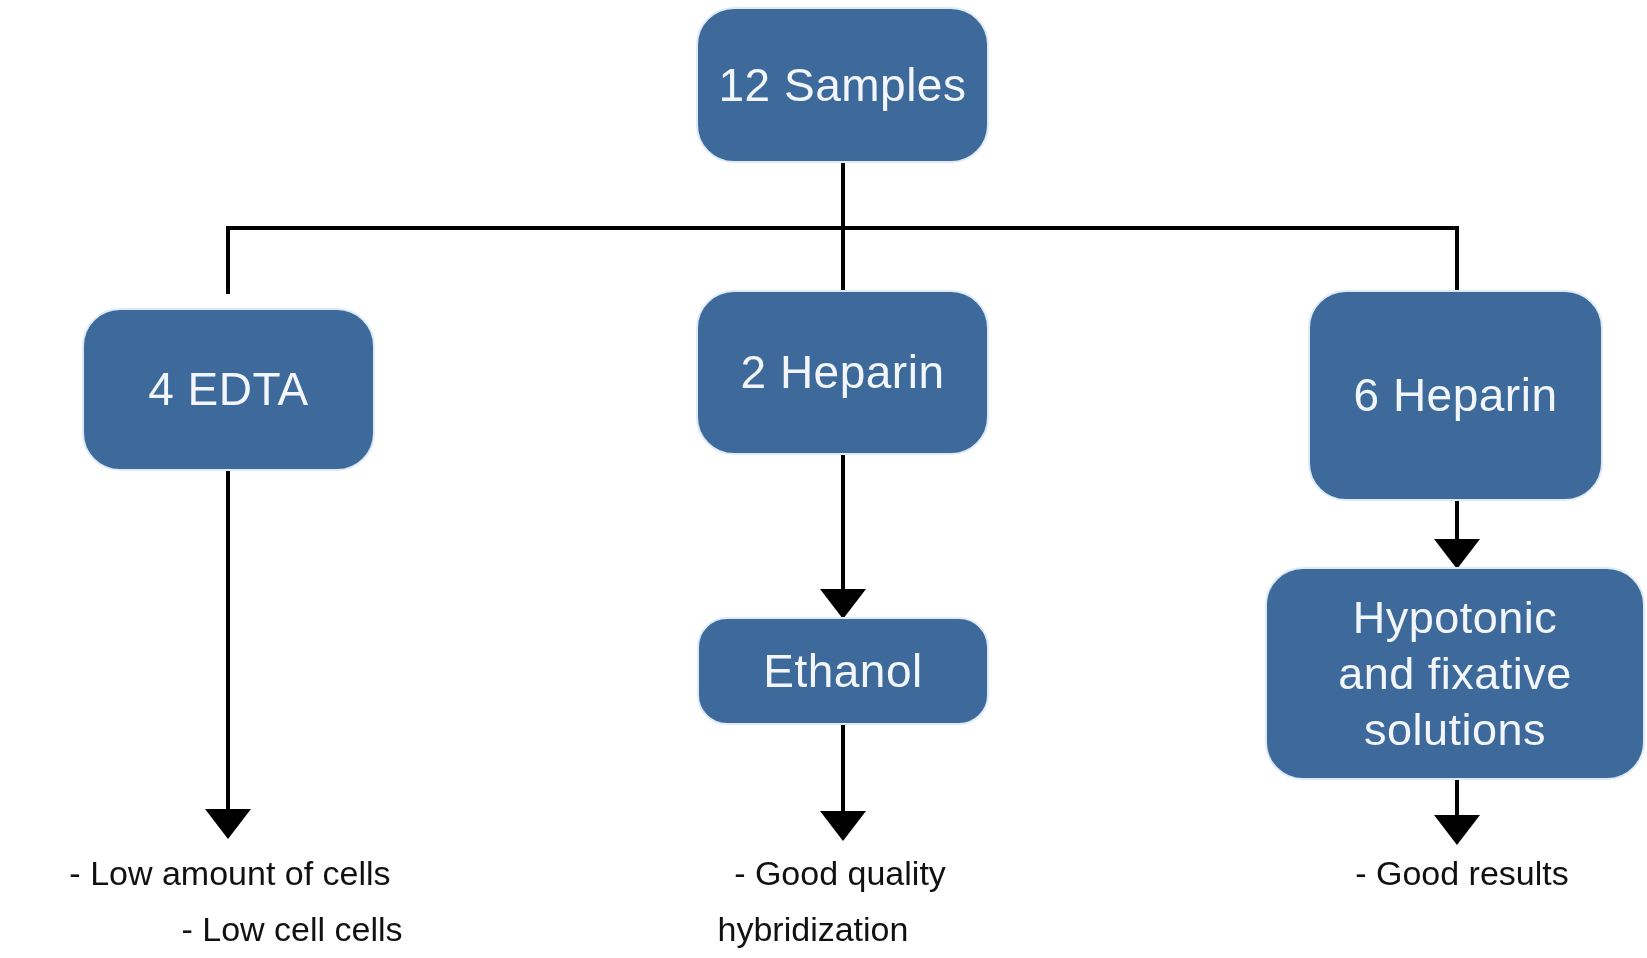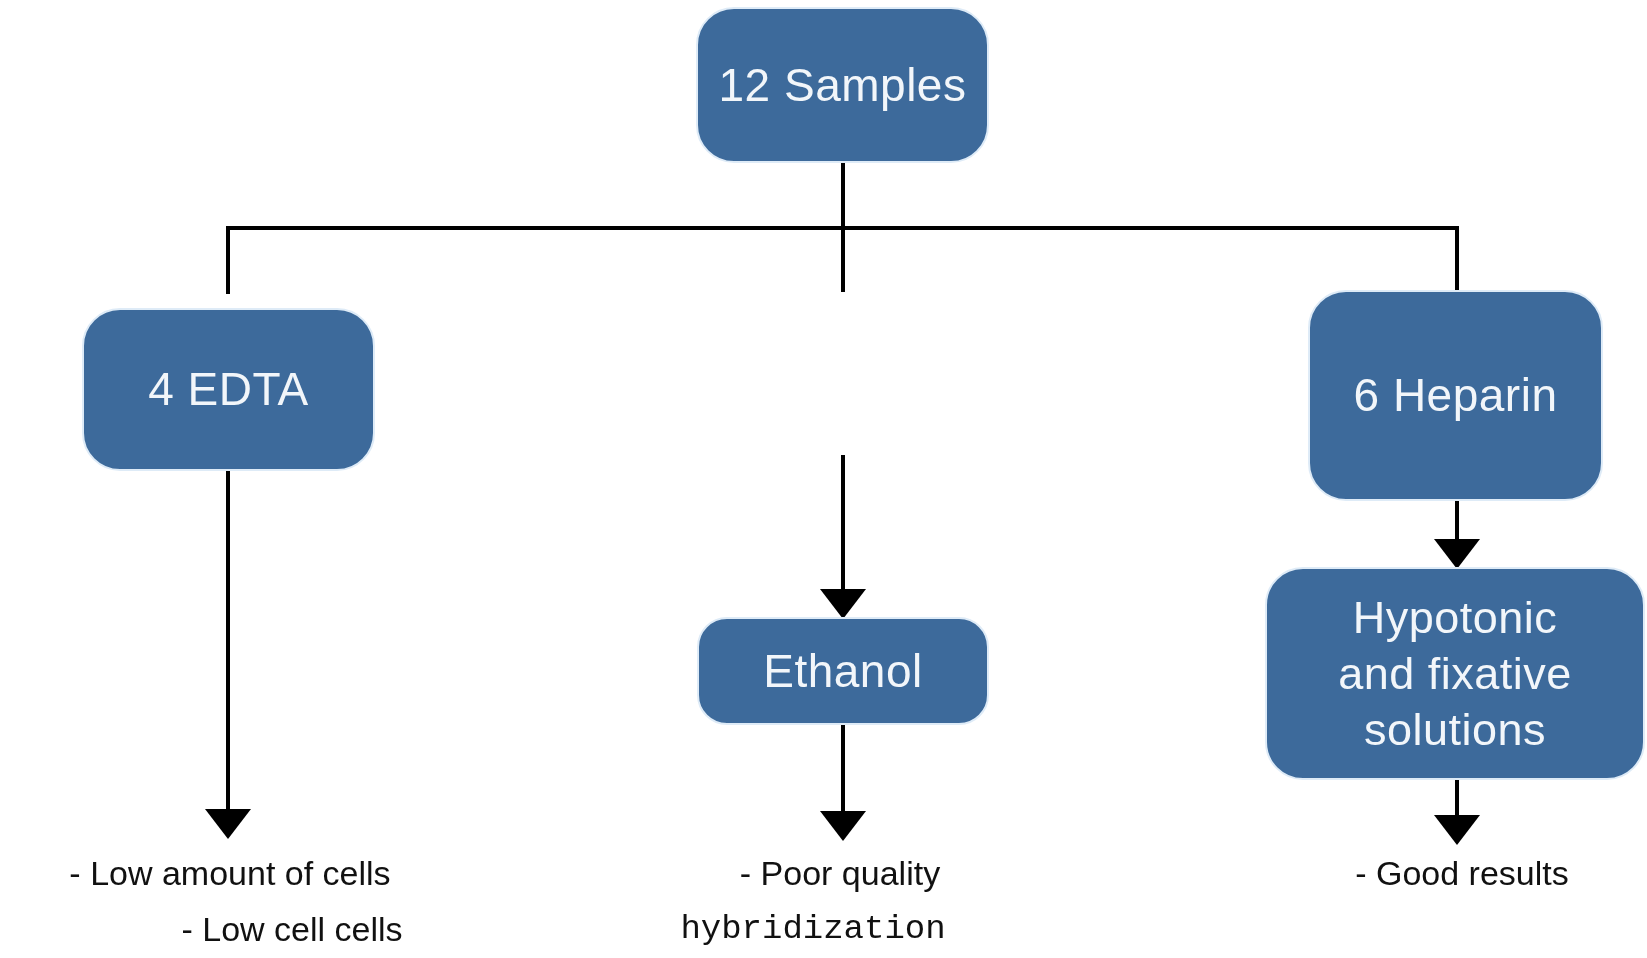--- a/index.html
+++ b/index.html
@@ -54,21 +54,21 @@
     color: var(--outcome-text);
     font-size: 34px;
     line-height: 56px;
     text-align: center;
     white-space: nowrap;
   }
   .outcome-edta    { left: 0px;    top: 845px; width: 460px; }
   .outcome-ethanol { left: 620px;  top: 845px; width: 440px; }
   .outcome-hypo    { left: 1242px; top: 845px; width: 440px; }
   .shift-right { transform: translateX(62px); }
-  .shift-left  { transform: translateX(-27px); font-family: Liberation Mono, monospace; }
+  .shift-left  { transform: translateX(-27px); }
 </style>
 </head>
 <body>
 
 <div class="canvas">
 
   <svg class="connectors" viewBox="0 0 1647 958" xmlns="http://www.w3.org/2000/svg">
 
     <line x1="843" y1="163" x2="843" y2="292"></line>
 
@@ -95,20 +95,23 @@
   </svg>
 
   <div class="node node-samples">
     <span>12 Samples</span>
   </div>
 
   <div class="node node-edta">
     <span>4 EDTA</span>
   </div>
 
+  <div class="node node-heparin2">
+    <span>2 Heparin</span>
+  </div>
 
   <div class="node node-heparin6">
     <span>6 Heparin</span>
   </div>
 
   <div class="node node-ethanol">
     <span>Ethanol</span>
   </div>
 
   <div class="node node-hypotonic">
@@ -116,21 +119,21 @@
     <div>and fixative</div>
     <div>solutions</div>
   </div>
 
   <div class="outcome outcome-edta">
     <div>- Low amount of cells</div>
     <div class="shift-right">- Low cell cells</div>
   </div>
 
   <div class="outcome outcome-ethanol">
-    <div>- Poor quality</div>
+    <div>- Good quality</div>
     <div class="shift-left">hybridization</div>
   </div>
 
   <div class="outcome outcome-hypo">
     <div>- Good results</div>
   </div>
 
 </div>
 
 </body></html>

